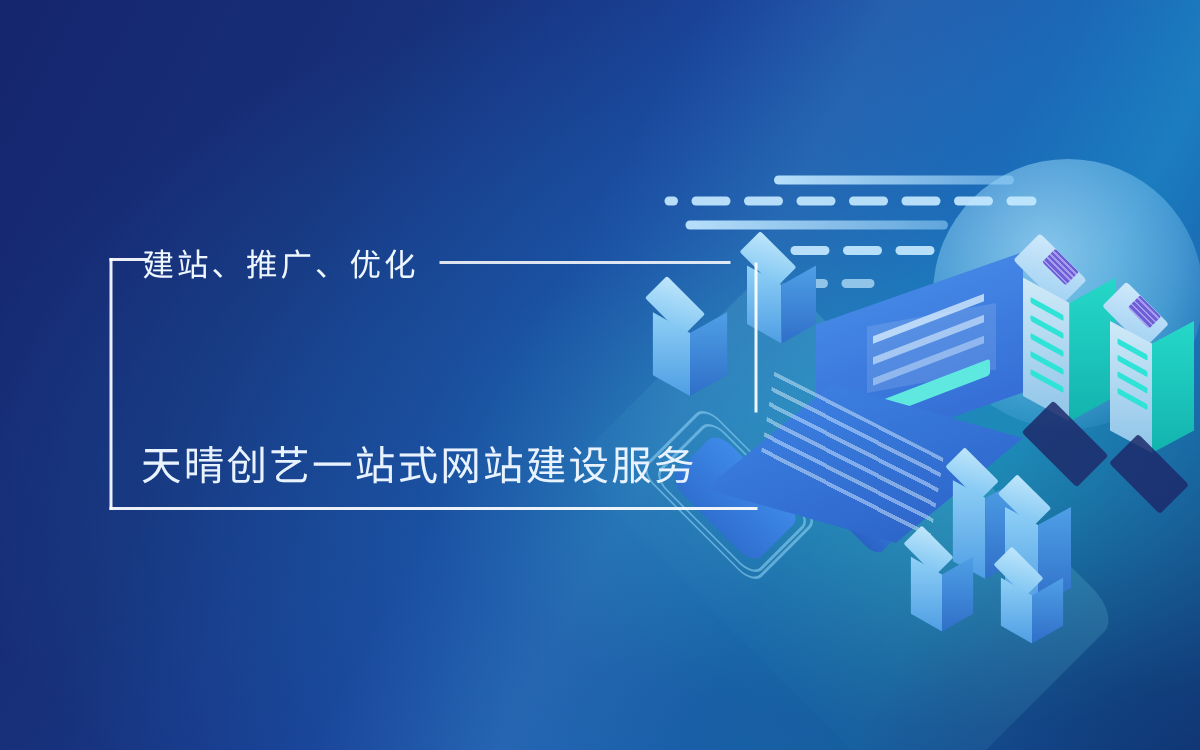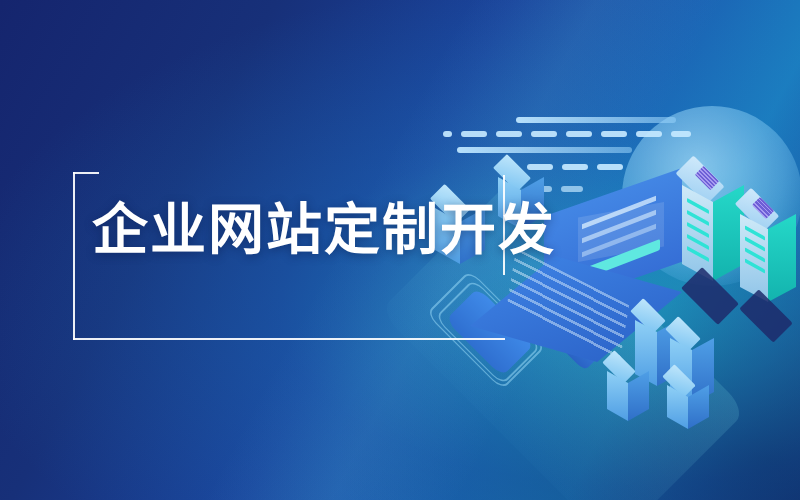--- a/index.html
+++ b/index.html
@@ -239,17 +239,21 @@
   </div>
 
 
   <div class="frame">
     <div class="ln fr-top-l"></div>
     <div class="ln fr-left"></div>
     <div class="ln fr-bottom"></div>
     <div class="ln fr-right"></div>
   </div>
 
-
-  <div class="headline">企业网站定制开发</div>
-
+  <div class="tagline">
+    <span class="tl-text">建站、推广、优化</span>
+    <span class="tl-rule"></span>
+  </div>
+
+
+  <div class="subtitle">天晴创艺一站式网站建设服务</div>
 
 </div>
 
 </body></html>

